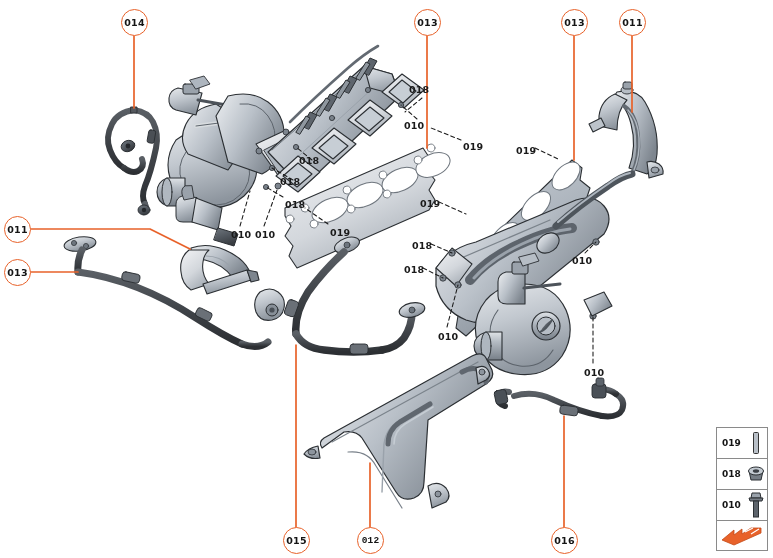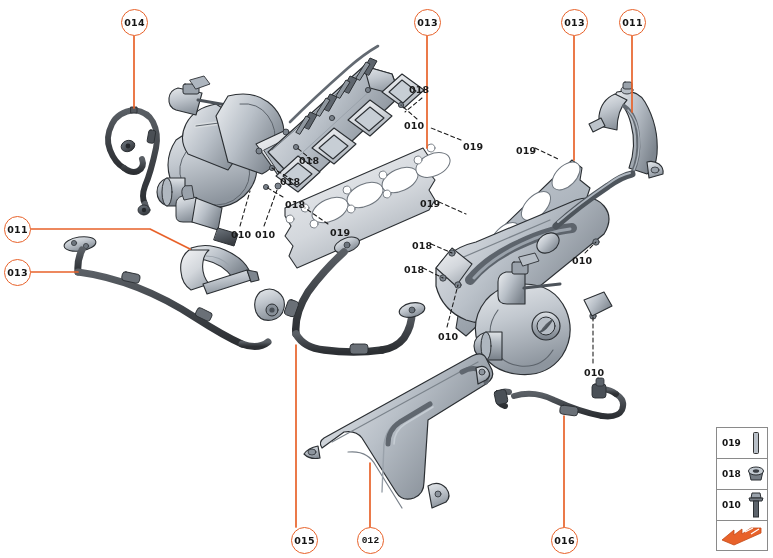--- a/index.html
+++ b/index.html
@@ -353,21 +353,21 @@
       </div>
       <div class="bubble" style="left: 619px; top: 9px;">
         <span>011</span>
       </div>
       <div class="bubble" style="left: 4px; top: 216px;">
         <span>011</span>
       </div>
       <div class="bubble" style="left: 4px; top: 259px;">
         <span>013</span>
       </div>
-      <div class="bubble" style="left: 291px; top: 527px; align-items: center;">
+      <div class="bubble" style="left: 283px; top: 527px; align-items: center;">
         <span>015</span>
       </div>
       <div class="bubble" style="left: 357px; top: 527px; font-family: Liberation Mono, monospace;">
         <span>012</span>
       </div>
       <div class="bubble" style="left: 551px; top: 527px;">
         <span>016</span>
       </div>
     </div>
 

